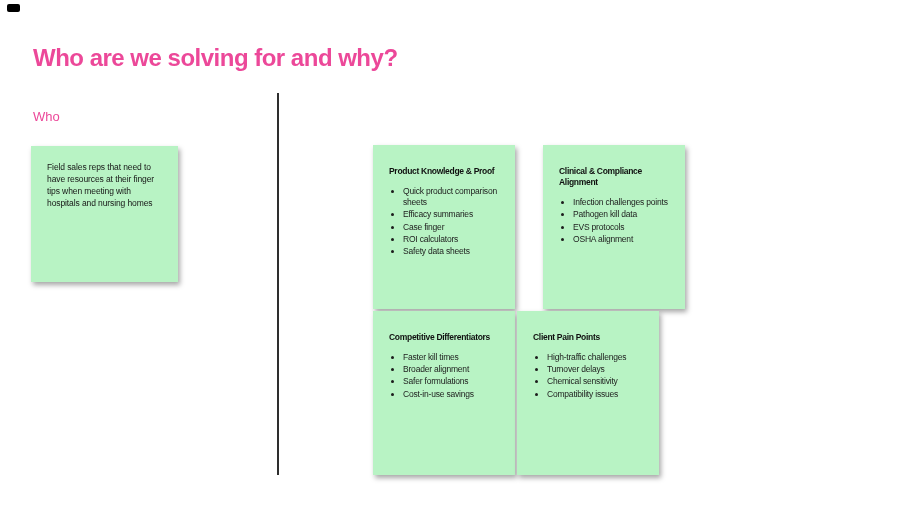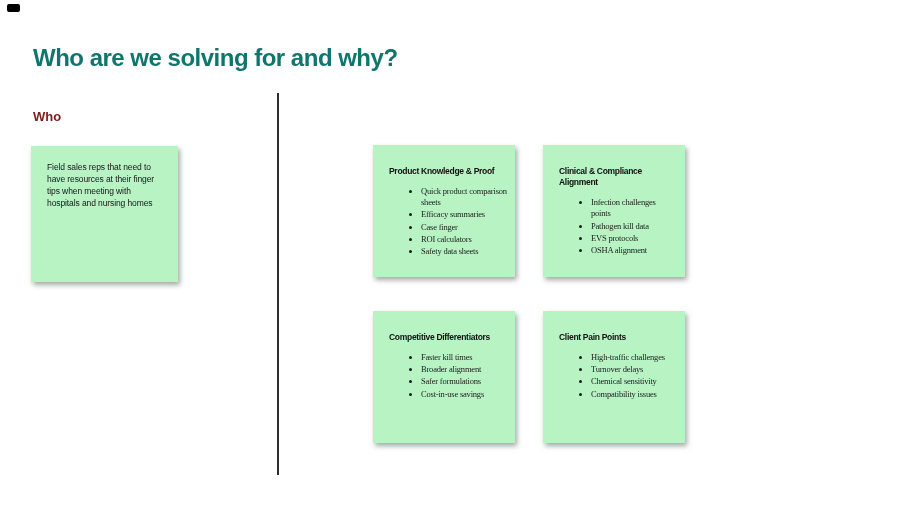--- a/index.html
+++ b/index.html
@@ -18,28 +18,28 @@
     width: 13px; height: 8px;
     background: #000;
     border-radius: 2px;
   }
   .page-title {
     position: absolute;
     left: 33px; top: 28px;
     font-size: 24px;
     font-weight: bold;
     letter-spacing: -0.5px;
-    color: #0f766e;
+    color: #ec4899;
     white-space: nowrap;
   }
   .section-heading {
     position: absolute;
     font-size: 13px;
-    font-weight: bold;
-    color: #7f1d1d;
+    font-weight: normal;
+    color: #ec4899;
     white-space: nowrap;
   }
   .heading-who { left: 33px; top: 109px; }
   .heading-features { left: 371px; top: 109px; }
   .divider {
     position: absolute;
     left: 277px; top: 93px;
     width: 1.5px; height: 382px;
     background: #2e2e2e;
   }
@@ -52,48 +52,47 @@
   }
   .note-who {
     left: 31px; top: 146px;
     width: 147px; height: 136px;
     padding: 16px 13px 0 16px;
     font-size: 8.5px;
     line-height: 1.4;
     letter-spacing: -0.1px;
   }
   .grid-note {
-    width: 142px; height: 132px;
+    width: 142px; height: 164px;
     padding: 21px 8px 0 16px;
   }
   .note-0 { left: 373px; top: 145px; }
   .note-1 { left: 543px; top: 145px; }
   .note-2 { left: 712px; top: 145px; }
   .note-3 { left: 373px; top: 311px; }
-  .note-4 { left: 543px; top: 311px; }
+  .note-4 { left: 517px; top: 311px; }
   .note-title {
     font-size: 8.5px;
     font-weight: bold;
     letter-spacing: -0.3px;
     line-height: 1.3;
     margin: 0 0 9px 0;
     color: #101010;
   }
   .note-bullets {
     margin: 0;
     padding: 0 0 0 14px;
     list-style: disc;
   }
   .note-bullets li {
     font-size: 8.5px;
     letter-spacing: -0.2px;
     line-height: 1.32;
-    margin: 0 0 1px 18px;
+    margin: 0 0 1px 0;
     color: #1c1c1c;
-    font-family: Liberation Serif, serif;
   }
 </style>
 </head>
 <body>
 
 <div class="canvas">
 
   <div class="corner-mark"></div>
 
   <h1 class="page-title">Who are we solving for and why?</h1>

